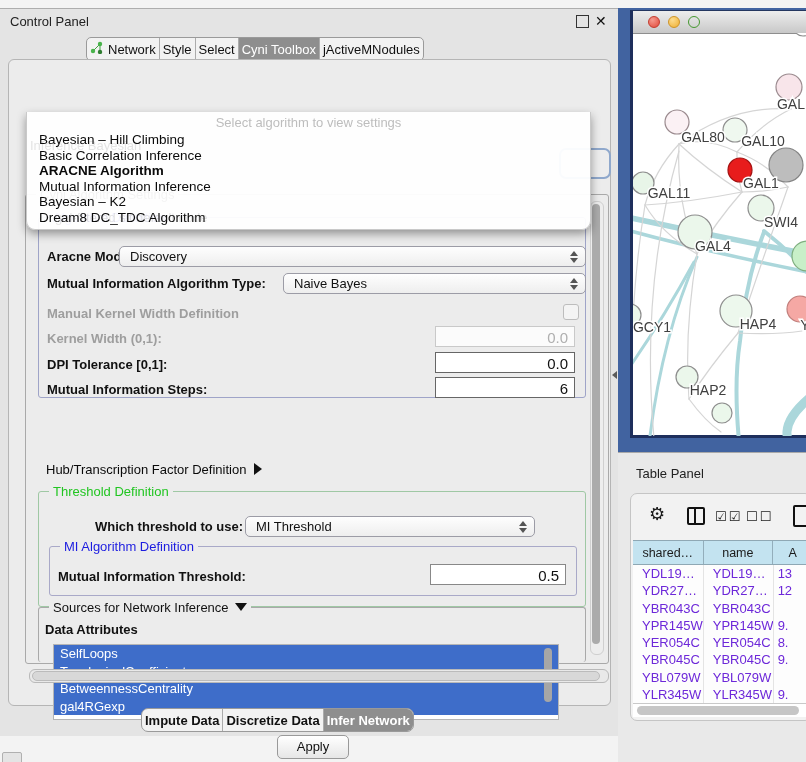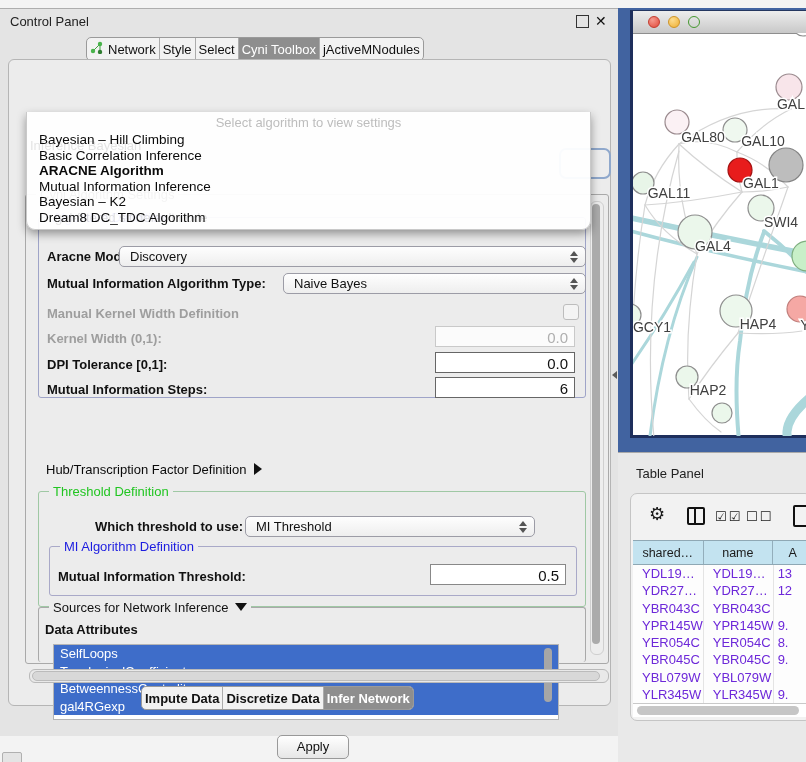--- a/index.html
+++ b/index.html
@@ -10,21 +10,21 @@
   #control-panel{left:0;top:8px;width:618px;height:727px;background:#E4E4E4;border-top:1px solid #ADADAD;}
   #cp-title{left:10px;top:5px;font-size:13px;color:#222;}
   #float-btn{left:576px;top:6px;width:11px;height:11px;border:1.5px solid #333;background:transparent;}
   #close-btn{left:595px;top:4px;font-weight:bold;font-size:14px;color:#111;}
   
   .tabstrip{display:flex;border:1px solid #9A9A9A;border-radius:5px;overflow:hidden;background:#F2F2F2;height:22px;}
   .tab{display:flex;align-items:center;gap:5px;padding:0 3px;border-left:1px solid #ABABAB;color:#111;white-space:nowrap;}
   .tab:first-child{border-left:none;}
   .tab.selected{background:#8E8E8E;color:#FFF;}
   #tab-row{left:86px;top:28px;}
-  #bottom-tab-row{left:141px;top:677px;font-weight:600;}
+  #bottom-tab-row{left:141px;top:699px;font-weight:600;border-radius:7px;}
   
   #content-panel{left:8px;top:50px;width:601px;height:645px;background:#ECECEC;border:1px solid #B5B5B5;border-radius:6px;}
   
   #ghost-combo{left:550px;top:88px;width:48px;height:27px;border:2px solid #8FA8CC;border-radius:7px;background:#EDEDED;}
   #algo-dropdown{left:17px;top:52px;width:563px;background:rgba(255,255,255,0.95);border:1px solid #C9C9C9;border-top:none;
                  border-radius:0 0 9px 9px;box-shadow:0 4px 10px rgba(0,0,0,0.38);padding-bottom:3px;z-index:10;}
   #dd-placeholder{text-align:center;color:#BDBDBD;padding:3px 0 2px 0;font-size:13px;}
   .dd-item{padding:0 12px;line-height:15.6px;font-size:13.5px;color:#0A0A0A;}
   .dd-item.bold{font-weight:bold;}
   .ghost-text{position:absolute;color:#333;opacity:0.13;font-size:13px;pointer-events:none;}

